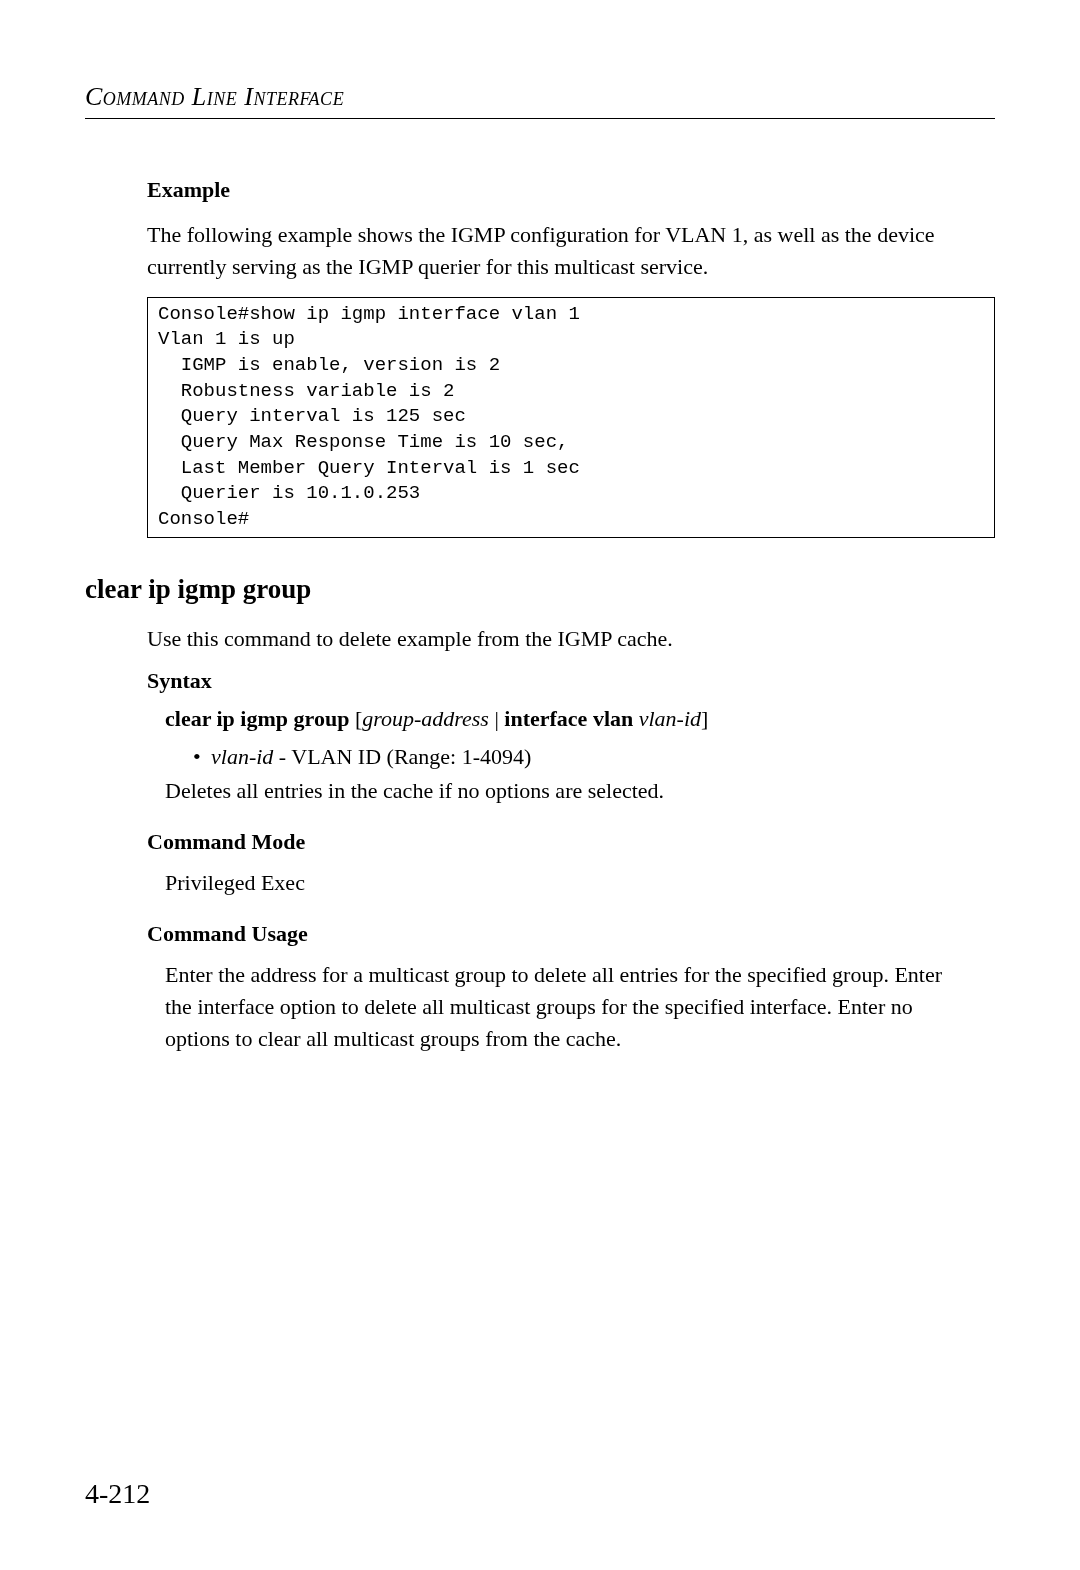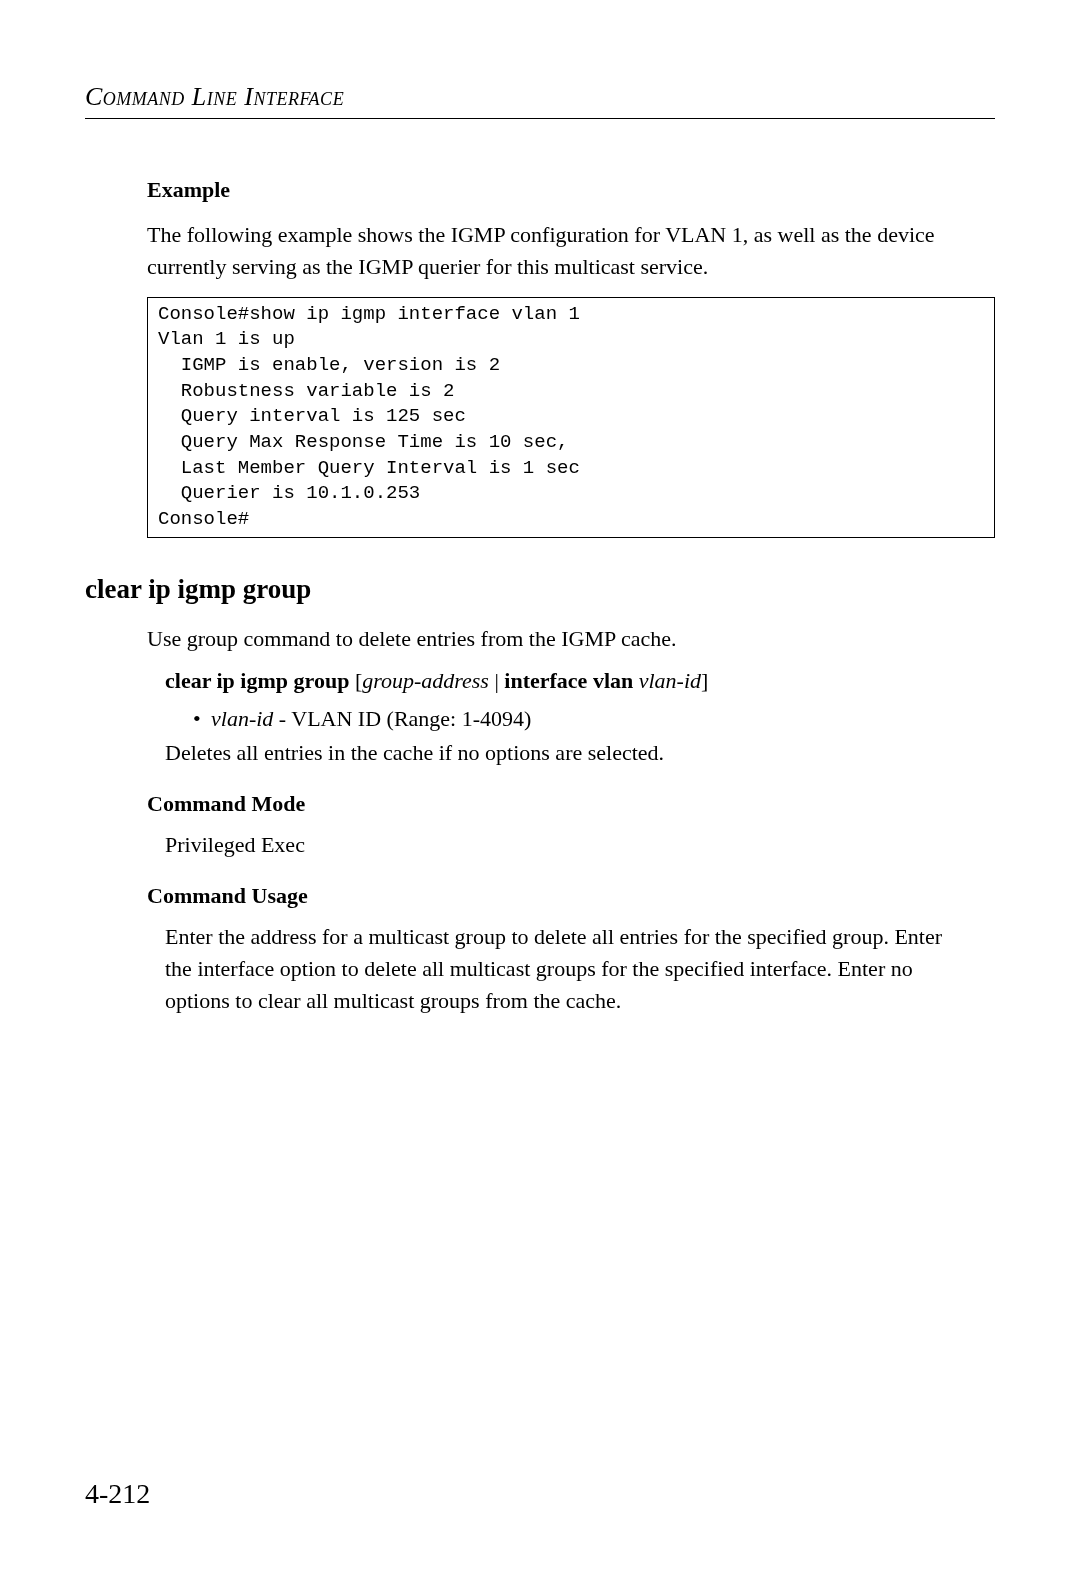--- a/index.html
+++ b/index.html
@@ -122,22 +122,23 @@
   IGMP is enable, version is 2
   Robustness variable is 2
   Query interval is 125 sec
   Query Max Response Time is 10 sec,
   Last Member Query Interval is 1 sec
   Querier is 10.1.0.253
 Console#</div>
 
   <div class="section-heading-2">clear ip igmp group</div>
 
-  <div class="body-text">Use group command to delete entries from the IGMP cache.</div>
+  <div class="body-text">Use this command to delete example from the IGMP cache.</div>
 
+  <div class="subheading" style="margin-top:10px;">Syntax</div>
 
   <div class="syntax-line">
     <span class="syntax-bold">clear ip igmp group</span><span> [</span><span class="syntax-italic">group-address</span><span> | </span><span class="syntax-bold">interface vlan </span><span class="syntax-italic">vlan-id</span><span>]</span>
   </div>
 
   <div class="bullet-list">
     <div class="bullet-item">
       <span class="bullet">•</span><span class="syntax-italic">vlan-id</span><span> - VLAN ID (Range: 1-4094)</span>
     </div>
   </div>

